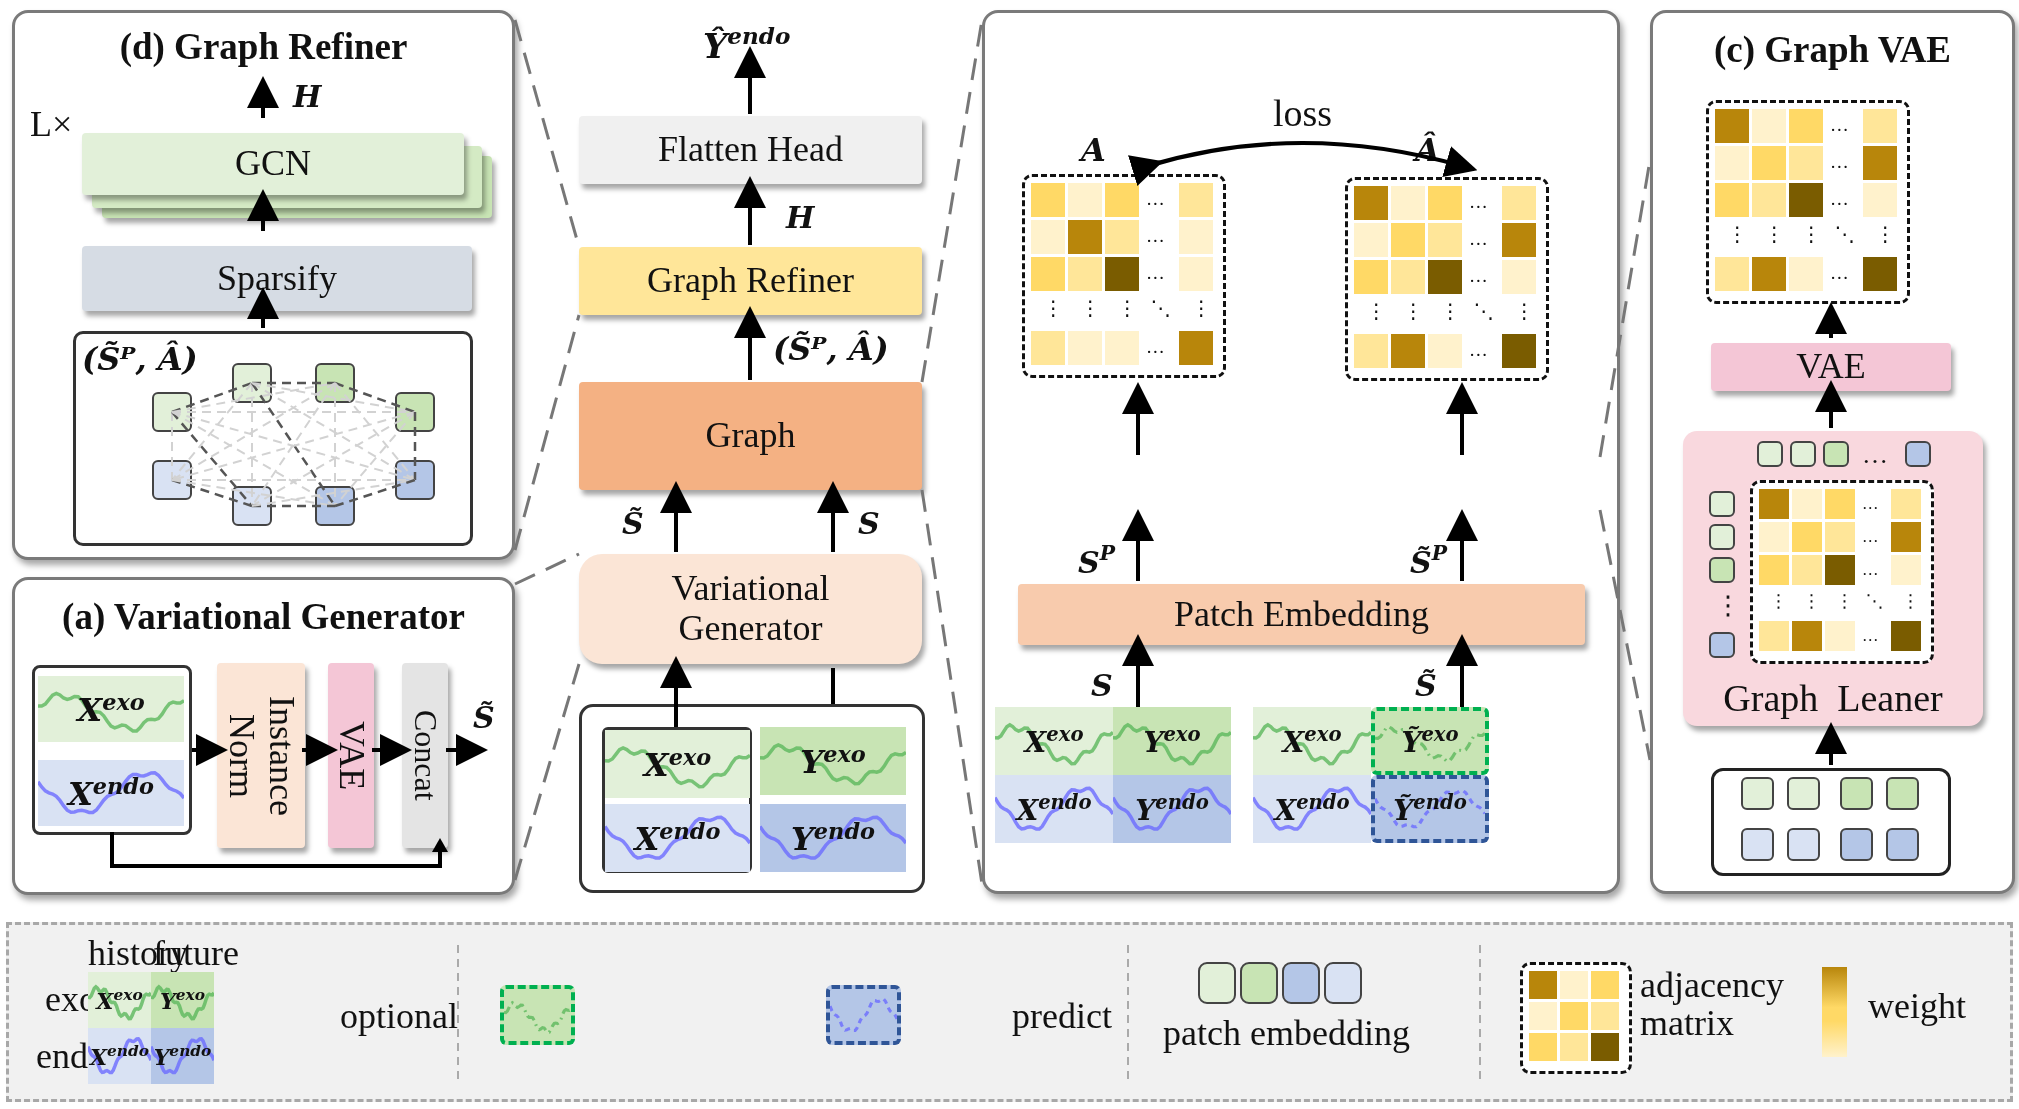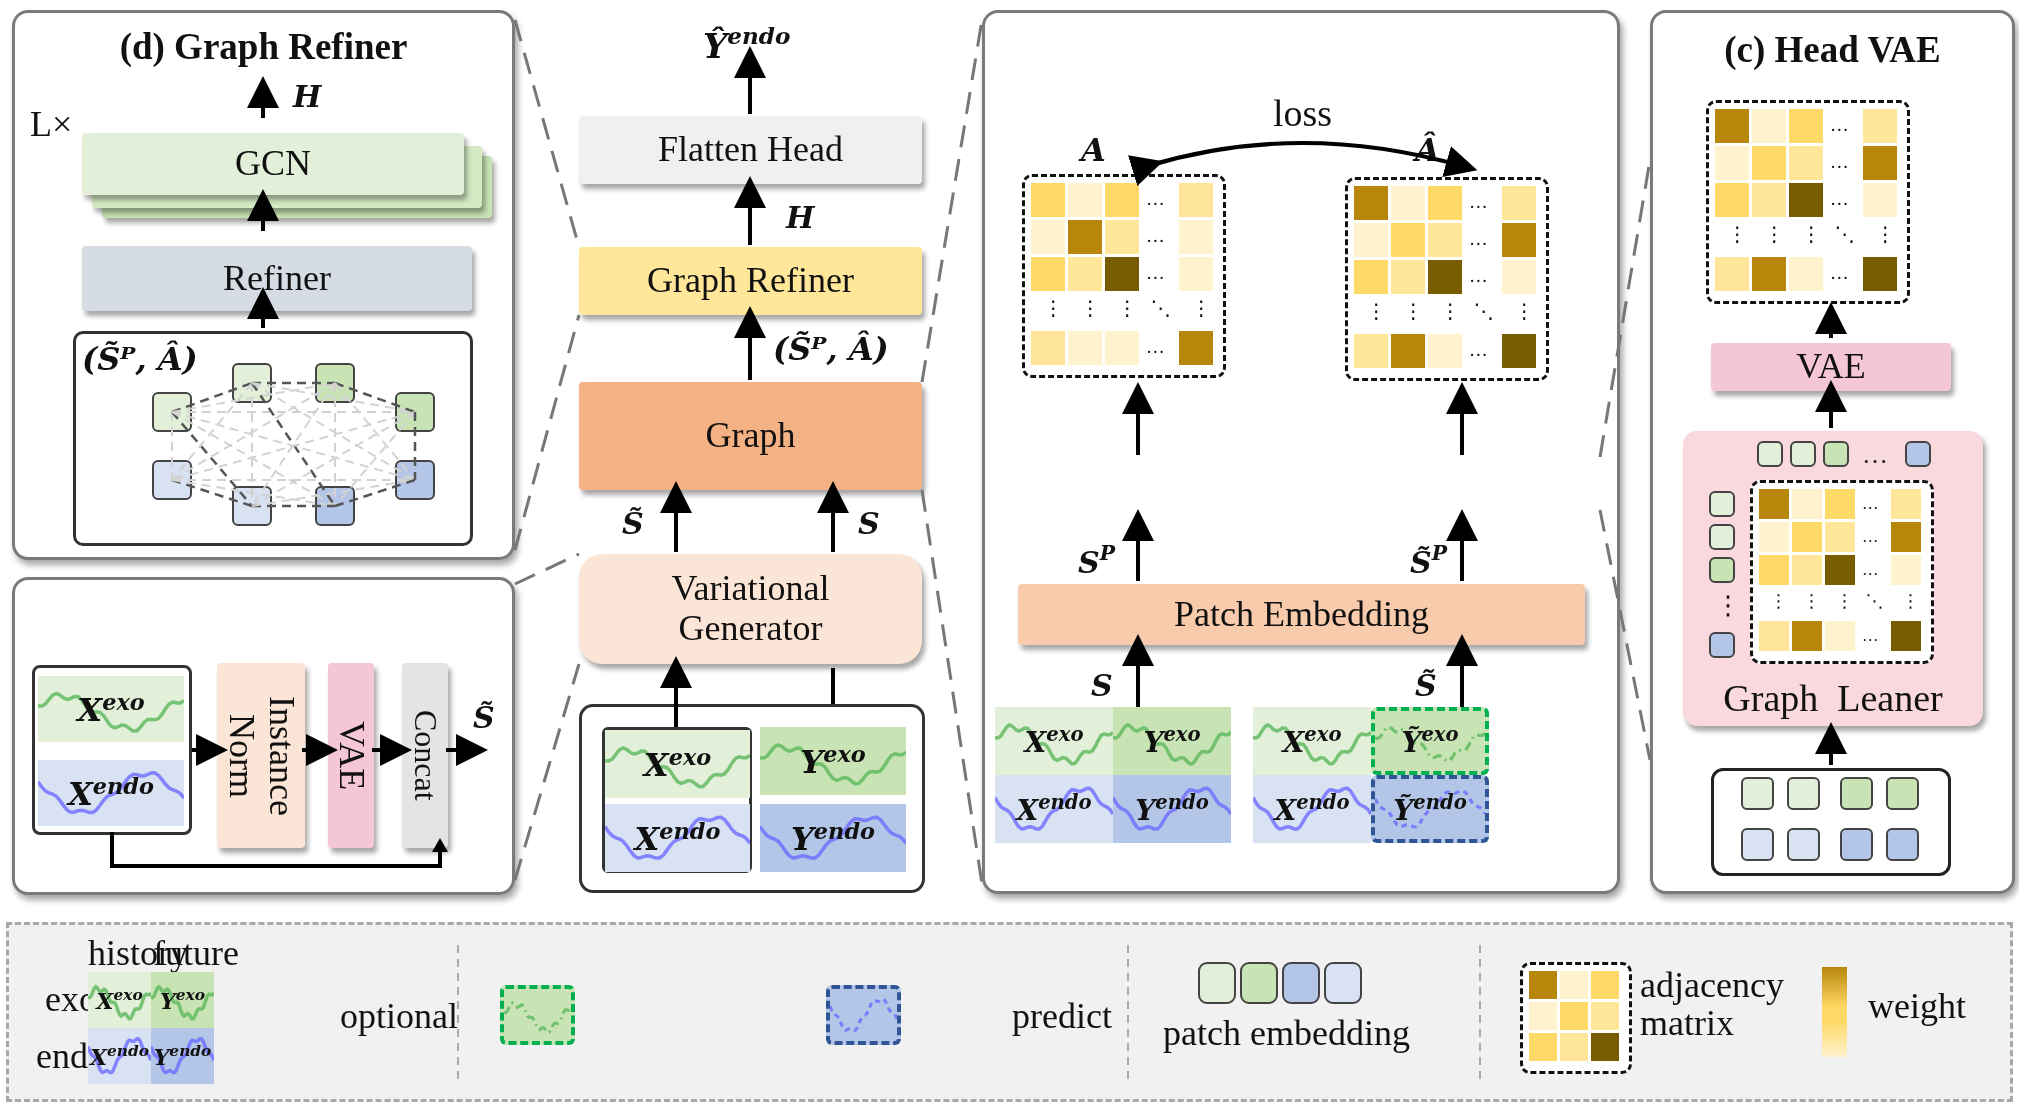--- a/index.html
+++ b/index.html
@@ -27,27 +27,28 @@
 <body>
 
 <div class="panel" style="left:12px;top:10px;width:503px;height:550px;">
   <div class="ptitle" style="top:12px;">(d)  Graph Refiner</div>
   <div class="abs" style="left:15px;top:90px;font-size:36px;">L×</div>
   <div class="abs math" style="left:278px;top:66px;font-size:30px;">H</div>
 
   <div class="blk" style="left:87px;top:143px;width:390px;height:62px;background:#c8e4b4;"></div>
   <div class="blk" style="left:77px;top:133px;width:390px;height:62px;background:#d4eac4;"></div>
   <div class="blk" style="left:67px;top:120px;width:382px;height:62px;background:#e2f0d9;">GCN</div>
-  <div class="blk" style="left:67px;top:233px;width:390px;height:65px;background:#d6dce4;">Refiner</div>
+  <div class="blk" style="left:67px;top:233px;width:390px;height:65px;background:#d6dce4;">Sparsify</div>
   <div class="abs" style="left:58px;top:318px;width:400px;height:215px;border:3px solid #333;border-radius:10px;background:#fff;">
     <div class="abs math" style="left:6px;top:6px;font-size:32px;">(S̃ᴾ, Â)</div>
   </div>
 </div>
 
 <div class="panel" style="left:12px;top:577px;width:503px;height:318px;">
+  <div class="ptitle" style="top:15px;">(a) Variational Generator</div>
   <div class="abs" style="left:17px;top:85px;width:160px;height:170px;border:3px solid #333;border-radius:8px;background:#fff;"></div>
   <div class="blk vtxt" style="left:202px;top:83px;width:88px;height:185px;background:#fbe5d6;">Instance Norm</div>
   <div class="blk vtxt" style="left:313px;top:83px;width:46px;height:185px;background:#f4c6d6;">VAE</div>
   <div class="blk vtxt" style="left:387px;top:83px;width:46px;height:185px;background:#e4e4e4;font-size:32px;">Concat</div>
   <div class="abs math" style="left:458px;top:120px;font-size:30px;">S̃</div>
 </div>
 
 <div class="abs mlabel math" style="left:703px;top:24px;font-size:34px;">
   <span>Ŷ</span><sup>endo</sup>
 </div>
@@ -76,21 +77,21 @@
     <span>S</span><sup>P</sup>
   </div>
   <div class="abs mlabel math" style="left:425px;top:530px;">
     <span>S̃</span><sup>P</sup>
   </div>
   <div class="abs math" style="left:106px;top:655px;font-size:30px;">S</div>
   <div class="abs math" style="left:430px;top:655px;font-size:30px;">S̃</div>
 </div>
 
 <div class="panel" style="left:1650px;top:10px;width:365px;height:884px;">
-  <div class="ptitle" style="top:15px;">(c) Head VAE</div>
+  <div class="ptitle" style="top:15px;">(c) Graph VAE</div>
   <div class="blk" style="left:58px;top:330px;width:240px;height:48px;background:#f4c6d6;">VAE</div>
   <div class="abs" style="left:30px;top:418px;width:300px;height:295px;background:#f9d8de;border-radius:14px;box-shadow:3px 5px 5px rgba(0,0,0,0.35);">
     <div class="abs" style="left:0;right:0;bottom:6px;text-align:center;font-size:38px;white-space:pre;">Graph  Leaner</div>
   </div>
   <div class="abs" style="left:58px;top:755px;width:240px;height:108px;border:3px solid #222;border-radius:12px;background:#fff;"></div>
 </div>
 
 <div class="abs" style="left:6px;top:922px;width:2007px;height:180px;background:#f1f1f1;border:3px dashed #a8a8a8;"></div>
 <div class="legend-txt" style="left:88px;top:932px;">history</div>
 <div class="legend-txt" style="left:153px;top:932px;">future</div>

